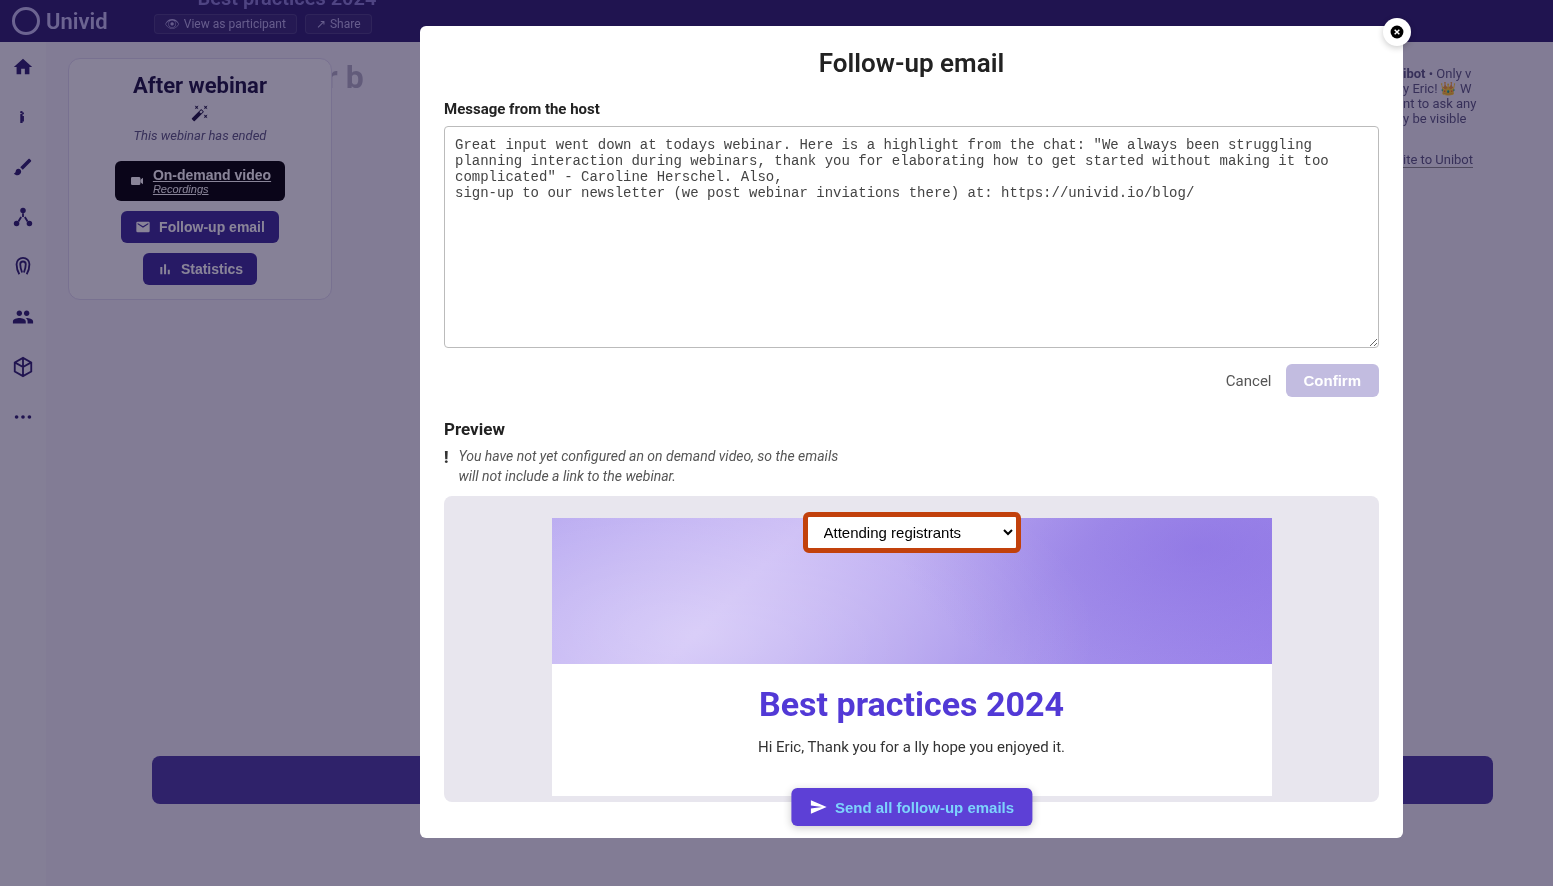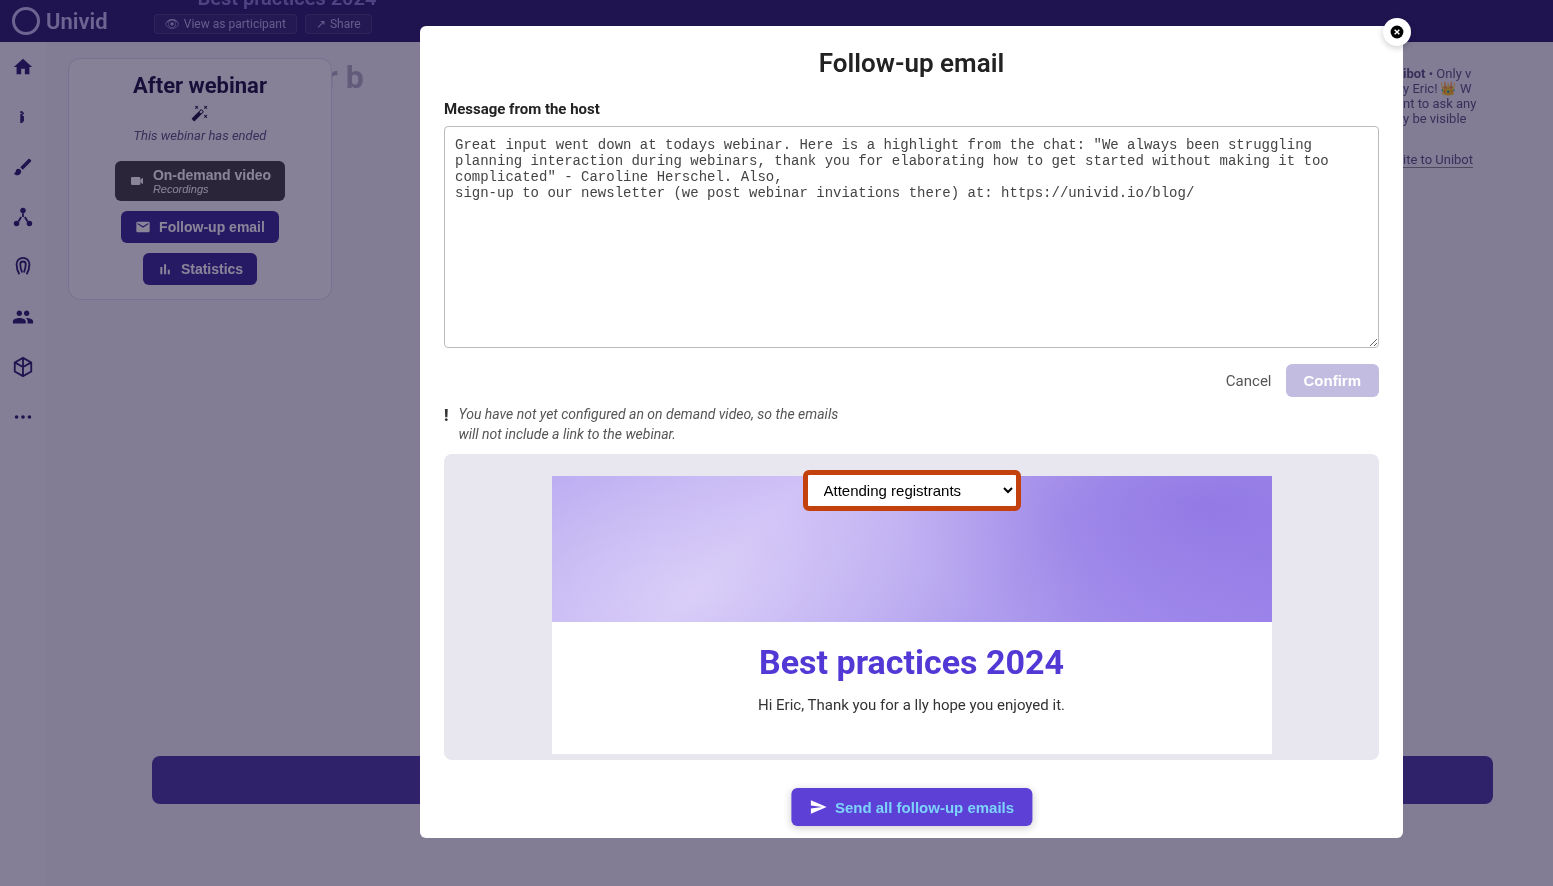--- a/index.html
+++ b/index.html
@@ -19,21 +19,21 @@
     
     
     .main-area { position: absolute; left: 46px; top: 42px; right: 0; bottom: 0; background: #f0eef9; }
     
     
     .after-panel { position: absolute; left: 22px; top: 16px; width: 264px; background: #f9f8fd; border: 1px solid #ddd8ef; border-radius: 12px; padding: 14px 12px; text-align: center; }
     .after-title { font-size: 22px; font-weight: 700; color: #1a1340; display: flex; align-items: center; justify-content: center; gap: 6px; flex-direction: column; }
     .after-subtitle { font-size: 13px; font-style: italic; color: #5a5680; margin-top: 6px; }
     .panel-buttons { display: flex; flex-direction: column; align-items: center; gap: 10px; margin-top: 18px; }
     .panel-btn { background: #3b2a99; color: #fff; border: none; border-radius: 6px; padding: 8px 14px; font-size: 14px; font-weight: 600; display: inline-flex; align-items: center; gap: 8px; cursor: pointer; }
-    .panel-btn.on-demand { background: #404040; padding: 6px 14px; }
+    .panel-btn.on-demand { background: #000000; padding: 6px 14px; text-decoration: underline; }
     .panel-btn.on-demand .sub { display: block; font-size: 11px; font-style: italic; font-weight: 400; }
     .panel-btn .icon-sq { width: 16px; height: 16px; }
     
     
     .bg-text { position: absolute; left: 280px; top: 16px; font-size: 32px; font-weight: 700; color: #3b3761; opacity: 0.35; }
     
     
     .bottom-btn { position: absolute; left: 106px; bottom: 82px; right: 60px; background: #4a3aa3; color: #fff; border-radius: 8px; padding: 14px; font-size: 17px; font-weight: 600; text-align: center; display: flex; align-items: center; justify-content: center; gap: 8px; }
     
     
@@ -198,20 +198,21 @@
   <div class="modal-body">
     <div class="modal-title">Follow-up email</div>
     <div class="field-label">Message from the host</div>
     <textarea class="message-textarea" style="">Great input went down at todays webinar. Here is a highlight from the chat: "We always been struggling planning interaction during webinars, thank you for elaborating how to get started without making it too complicated" - Caroline Herschel. Also,
 sign-up to our newsletter (we post webinar inviations there) at: https://univid.io/blog/</textarea>
     <div class="modal-actions">
       <span class="cancel-link">Cancel</span>
       <button class="confirm-btn">Confirm</button>
     </div>
     
+    <div class="preview-label">Preview</div>
     <div class="preview-warning">
       <span class="bang">!</span>
       <span>You have not yet configured an on demand video, so the emails will not include a link to the webinar.</span>
     </div>
     
     <div class="preview-frame">
       <select class="audience-select">
         <option>Attending registrants</option>
       </select>
       <div class="email-card">

